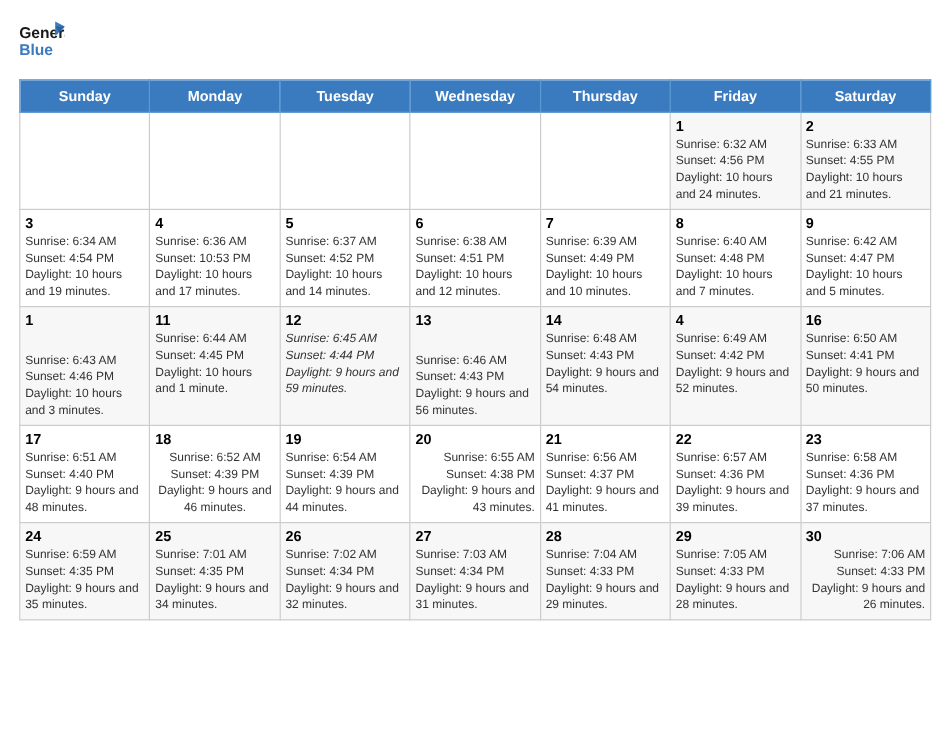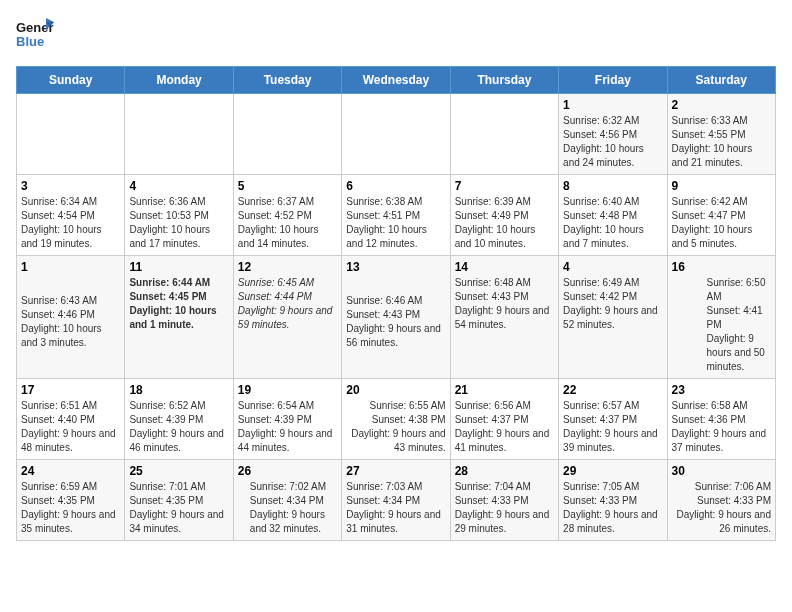--- a/index.html
+++ b/index.html
@@ -170,21 +170,21 @@
       </tr>
       <tr>
         <td>
           <span class="day-num">1</span>
           <div class="day-info" style="white-space: pre-line; margin-top: 20px;">Sunrise: 6:43 AM
 Sunset: 4:46 PM
 Daylight: 10 hours and 3 minutes.</div>
         </td>
         <td>
           <span class="day-num">11</span>
-          <div class="day-info" style="white-space: pre-line; font-weight: bold;">Sunrise: 6:44 AM
+          <div class="day-info" style="white-space: pre-line;">Sunrise: 6:44 AM
 Sunset: 4:45 PM
 Daylight: 10 hours and 1 minute.</div>
         </td>
         <td>
           <span class="day-num">12</span>
           <div class="day-info" style="white-space: pre-line; font-style: italic;">Sunrise: 6:45 AM
 Sunset: 4:44 PM
 Daylight: 9 hours and 59 minutes.</div>
         </td>
         <td>
@@ -200,35 +200,35 @@
 Daylight: 9 hours and 54 minutes.</div>
         </td>
         <td>
           <span class="day-num">4</span>
           <div class="day-info" style="white-space: pre-line;">Sunrise: 6:49 AM
 Sunset: 4:42 PM
 Daylight: 9 hours and 52 minutes.</div>
         </td>
         <td>
           <span class="day-num">16</span>
-          <div class="day-info" style="white-space: pre-line; margin-left: 35px;">Sunrise: 6:50 AM
+          <div class="day-info" style="white-space: pre-line;">Sunrise: 6:50 AM
 Sunset: 4:41 PM
 Daylight: 9 hours and 50 minutes.</div>
         </td>
       </tr>
       <tr>
         <td>
           <span class="day-num">17</span>
           <div class="day-info" style="white-space: pre-line;">Sunrise: 6:51 AM
 Sunset: 4:40 PM
 Daylight: 9 hours and 48 minutes.</div>
         </td>
         <td>
           <span class="day-num">18</span>
-          <div class="day-info" style="white-space: pre-line;">Sunrise: 6:52 AM
+          <div class="day-info" style="white-space: pre-line; text-align: center;">Sunrise: 6:52 AM
 Sunset: 4:39 PM
 Daylight: 9 hours and 46 minutes.</div>
         </td>
         <td>
           <span class="day-num">19</span>
           <div class="day-info" style="white-space: pre-line;">Sunrise: 6:54 AM
 Sunset: 4:39 PM
 Daylight: 9 hours and 44 minutes.</div>
         </td>
         <td>
@@ -239,21 +239,21 @@
         </td>
         <td>
           <span class="day-num">21</span>
           <div class="day-info" style="white-space: pre-line;">Sunrise: 6:56 AM
 Sunset: 4:37 PM
 Daylight: 9 hours and 41 minutes.</div>
         </td>
         <td>
           <span class="day-num">22</span>
           <div class="day-info" style="white-space: pre-line;">Sunrise: 6:57 AM
-Sunset: 4:37 PM
+Sunset: 4:36 PM
 Daylight: 9 hours and 39 minutes.</div>
         </td>
         <td>
           <span class="day-num">23</span>
           <div class="day-info" style="white-space: pre-line;">Sunrise: 6:58 AM
 Sunset: 4:36 PM
 Daylight: 9 hours and 37 minutes.</div>
         </td>
       </tr>
       <tr>
@@ -264,21 +264,21 @@
 Daylight: 9 hours and 35 minutes.</div>
         </td>
         <td>
           <span class="day-num">25</span>
           <div class="day-info" style="white-space: pre-line;">Sunrise: 7:01 AM
 Sunset: 4:35 PM
 Daylight: 9 hours and 34 minutes.</div>
         </td>
         <td>
           <span class="day-num">26</span>
-          <div class="day-info" style="white-space: pre-line; margin-left: 12px;">Sunrise: 7:02 AM
+          <div class="day-info" style="white-space: pre-line;">Sunrise: 7:02 AM
 Sunset: 4:34 PM
 Daylight: 9 hours and 32 minutes.</div>
         </td>
         <td>
           <span class="day-num">27</span>
           <div class="day-info" style="white-space: pre-line;">Sunrise: 7:03 AM
 Sunset: 4:34 PM
 Daylight: 9 hours and 31 minutes.</div>
         </td>
         <td>

